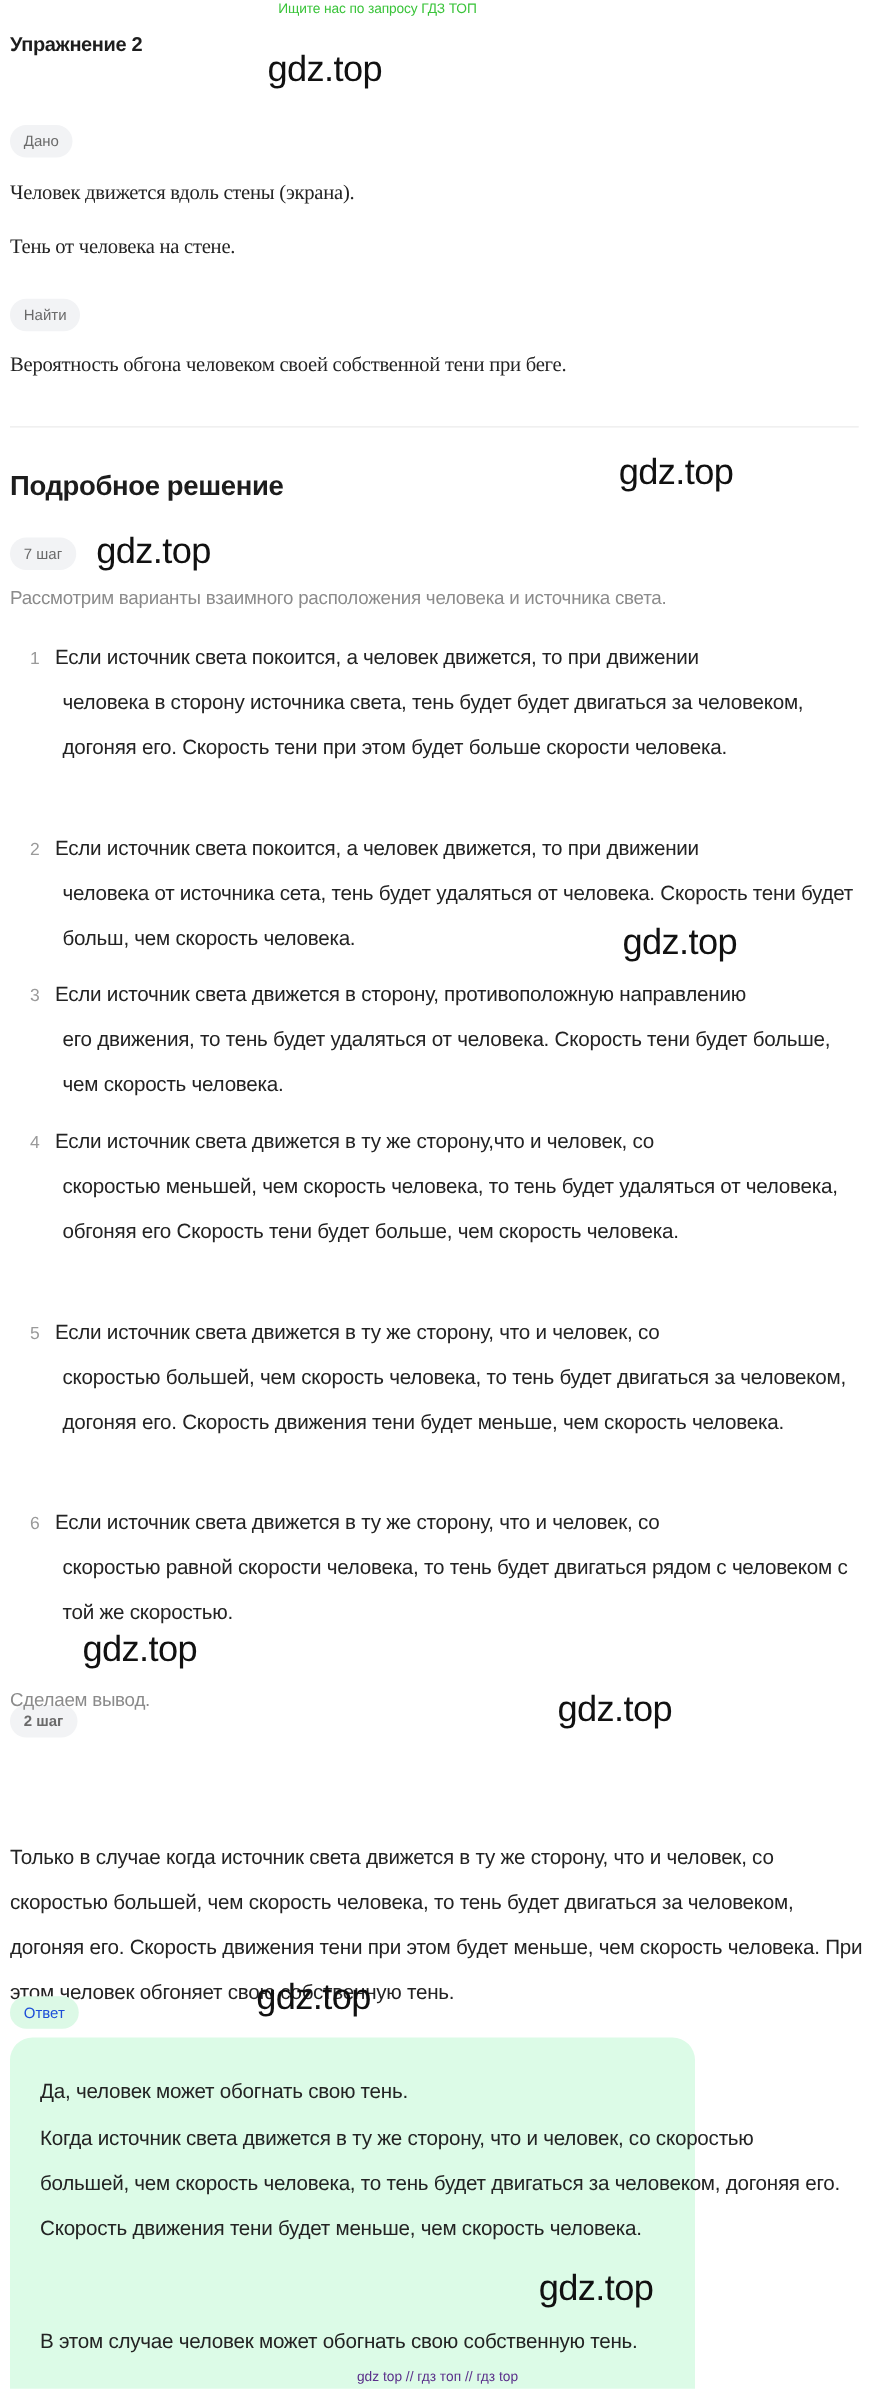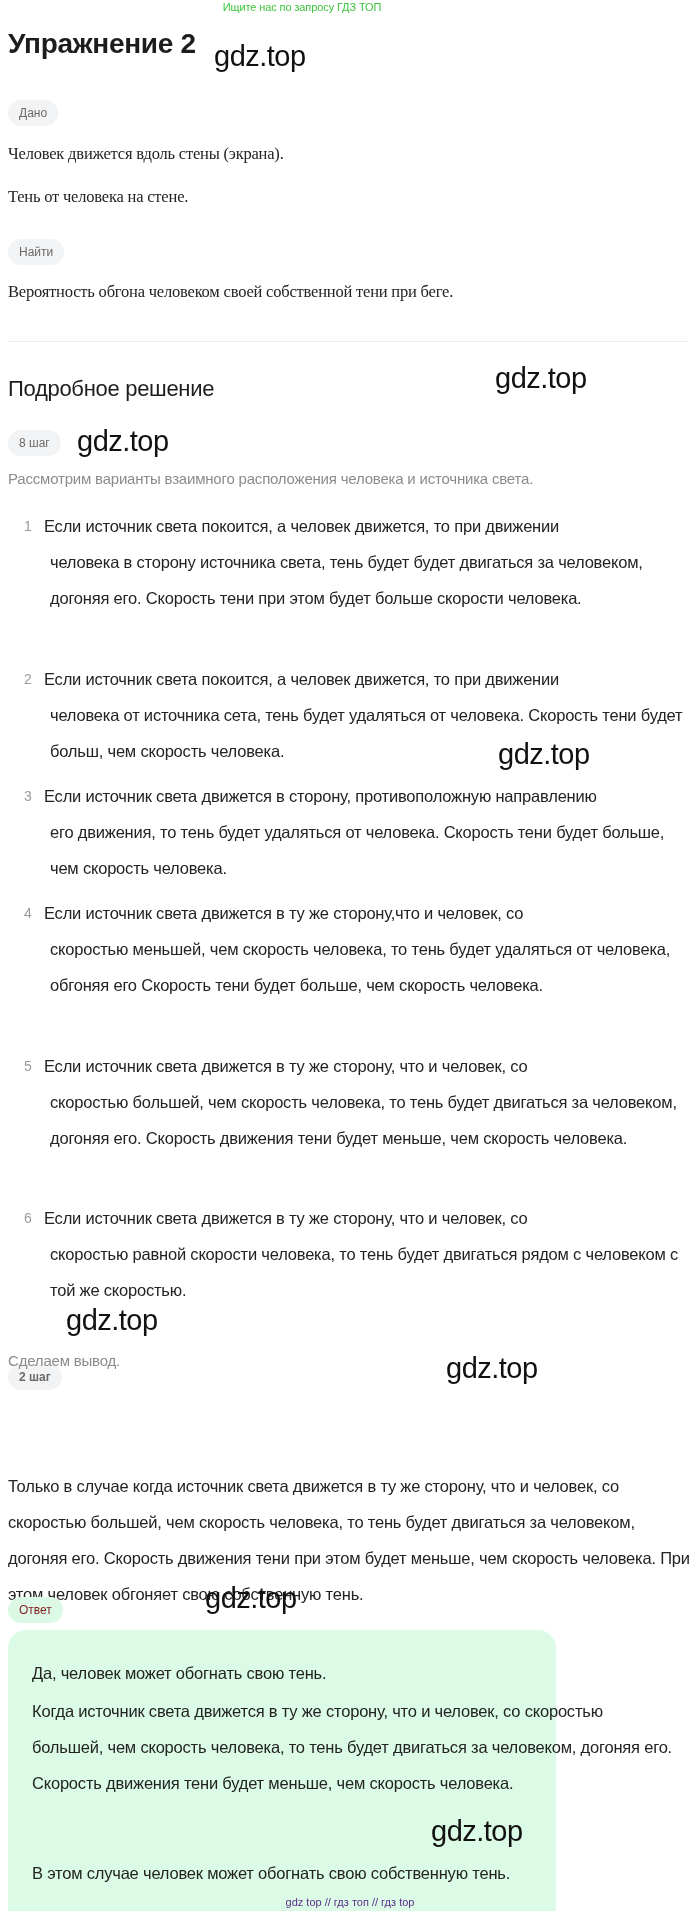--- a/index.html
+++ b/index.html
@@ -10,33 +10,33 @@
       font-family: "Liberation Sans", "DejaVu Sans", sans-serif;
       color: #1f1f1f;
       overflow: hidden;
     }
     .abs { position: absolute; }
     .top-banner {
       top: 1px; left: 0; width: 604px; text-align: center;
       font-size: 11px; color: #3bc43b; letter-spacing: -0.1px;
     }
     .title {
-      left: 8px; top: 28px; font-size: 28px; font-weight: bold; color: #1d1d1d;
+      left: 8px; top: 28px; font-size: 16px; font-weight: bold; color: #1d1d1d;
       letter-spacing: -0.3px;
     }
     .section-title {
-      left: 8px; top: 376px; font-size: 22px; font-weight: normal; color: #1d1d1d;
+      left: 8px; top: 376px; font-size: 22px; font-weight: bold; color: #1d1d1d;
       letter-spacing: -0.3px;
     }
     .pill {
       height: 26px; line-height: 26px; padding: 0 11px;
       border-radius: 13px; background: #f2f3f5; color: #6a6a6a;
       font-size: 12px; display: inline-block; white-space: nowrap;
     }
-    .pill.green { background: #dcf9e6; color: #7f1d1d; }
+    .pill.green { background: #dcf9e6; color: #1d4ed8; }
     .para { left: 8px; font-size: 16.5px; color: #232323; letter-spacing: -0.2px; white-space: nowrap; font-family: Liberation Serif, serif; }
     .muted { left: 8px; font-size: 15px; color: #8b8b8b; letter-spacing: -0.2px; white-space: nowrap; }
     .divider {
       left: 8px; top: 341px; width: 679px; height: 1px; background: #ececec;
     }
     .steps { left: 8px; top: 508px; width: 680px; }
     .step { position: absolute; left: 0; width: 680px; }
     .step-num {
       position: absolute; left: 16px; top: 0; font-size: 14px; color: #9a9a9a; line-height: 36px;
     }
@@ -80,21 +80,21 @@
 <div class="abs para" style="top:144px;">Человек движется вдоль стены (экрана).</div>
 <div class="abs para" style="top:187px;">Тень от человека на стене.</div>
 
 <span class="abs pill" style="left:8px; top:239px;">Найти</span>
 <div class="abs para" style="top:282px;">Вероятность обгона человеком своей собственной тени при беге.</div>
 
 <div class="abs divider"></div>
 
 <h2 class="abs section-title">Подробное решение</h2>
 
-<span class="abs pill" style="left:8px; top:430px;">8 шаг</span>
+<span class="abs pill" style="left:8px; top:430px;">7 шаг</span>
 <div class="abs muted" style="top:470px;">Рассмотрим варианты взаимного расположения человека и источника света.</div>
 
 <div class="abs steps">
   <div class="step" style="top:0px;">
     <span class="step-num">1</span>
     <div class="step-text">
         <span class="first">Если источник света покоится, а человек движется, то при движении</span>
         <span class="rest">человека в сторону источника света, тень будет будет двигаться за человеком, догоняя его. Скорость тени при этом будет больше скорости человека.</span>
       </div>
   </div>

